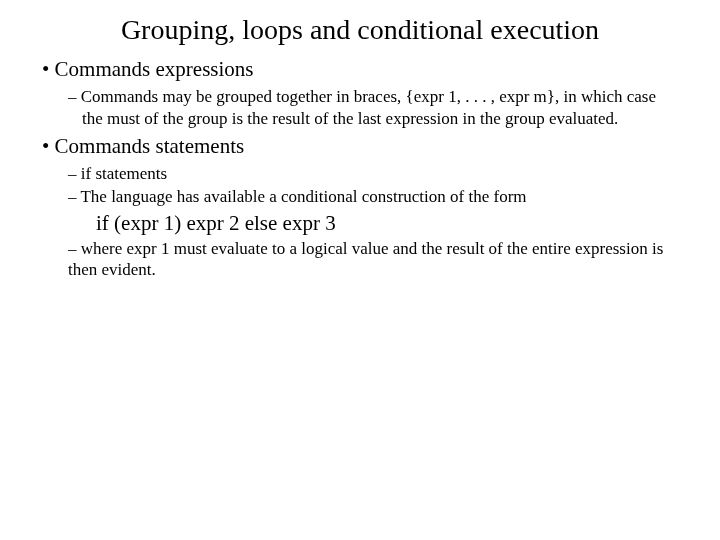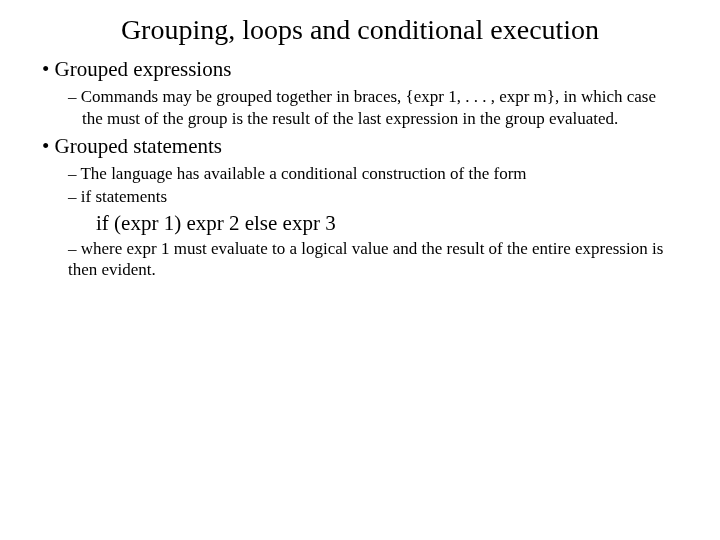--- a/index.html
+++ b/index.html
@@ -49,21 +49,21 @@
     padding-left: 56px;
     line-height: 1.25;
   }
 </style>
 </head>
 <body>
 
 <div class="slide">
   <h1 class="title">Grouping, loops and conditional execution</h1>
 
-  <div class="level1"><span>Grouped expressions</span></div>
+  <div class="level1"><span>Commands expressions</span></div>
   <div class="level2"><span>Commands may be grouped together in braces, {expr 1, . . . , expr m}, in which case the must of the group is the result of the last expression in the group evaluated.</span></div>
 
-  <div class="level1"><span>Grouped statements</span></div>
+  <div class="level1"><span>Commands statements</span></div>
+  <div class="level2"><span>if statements</span></div>
   <div class="level2"><span>The language has available a conditional construction of the form</span></div>
-  <div class="level2"><span>if statements</span></div>
   <div class="level3"><span>if (expr 1) expr 2 else expr 3</span></div>
   <div class="level2" style="text-indent:0;padding-left:28px;font-family:Liberation Serif, serif;"><span>where expr 1 must evaluate to a logical value and the result of the entire expression is then evident.</span></div>
 </div>
 
 </body></html>

